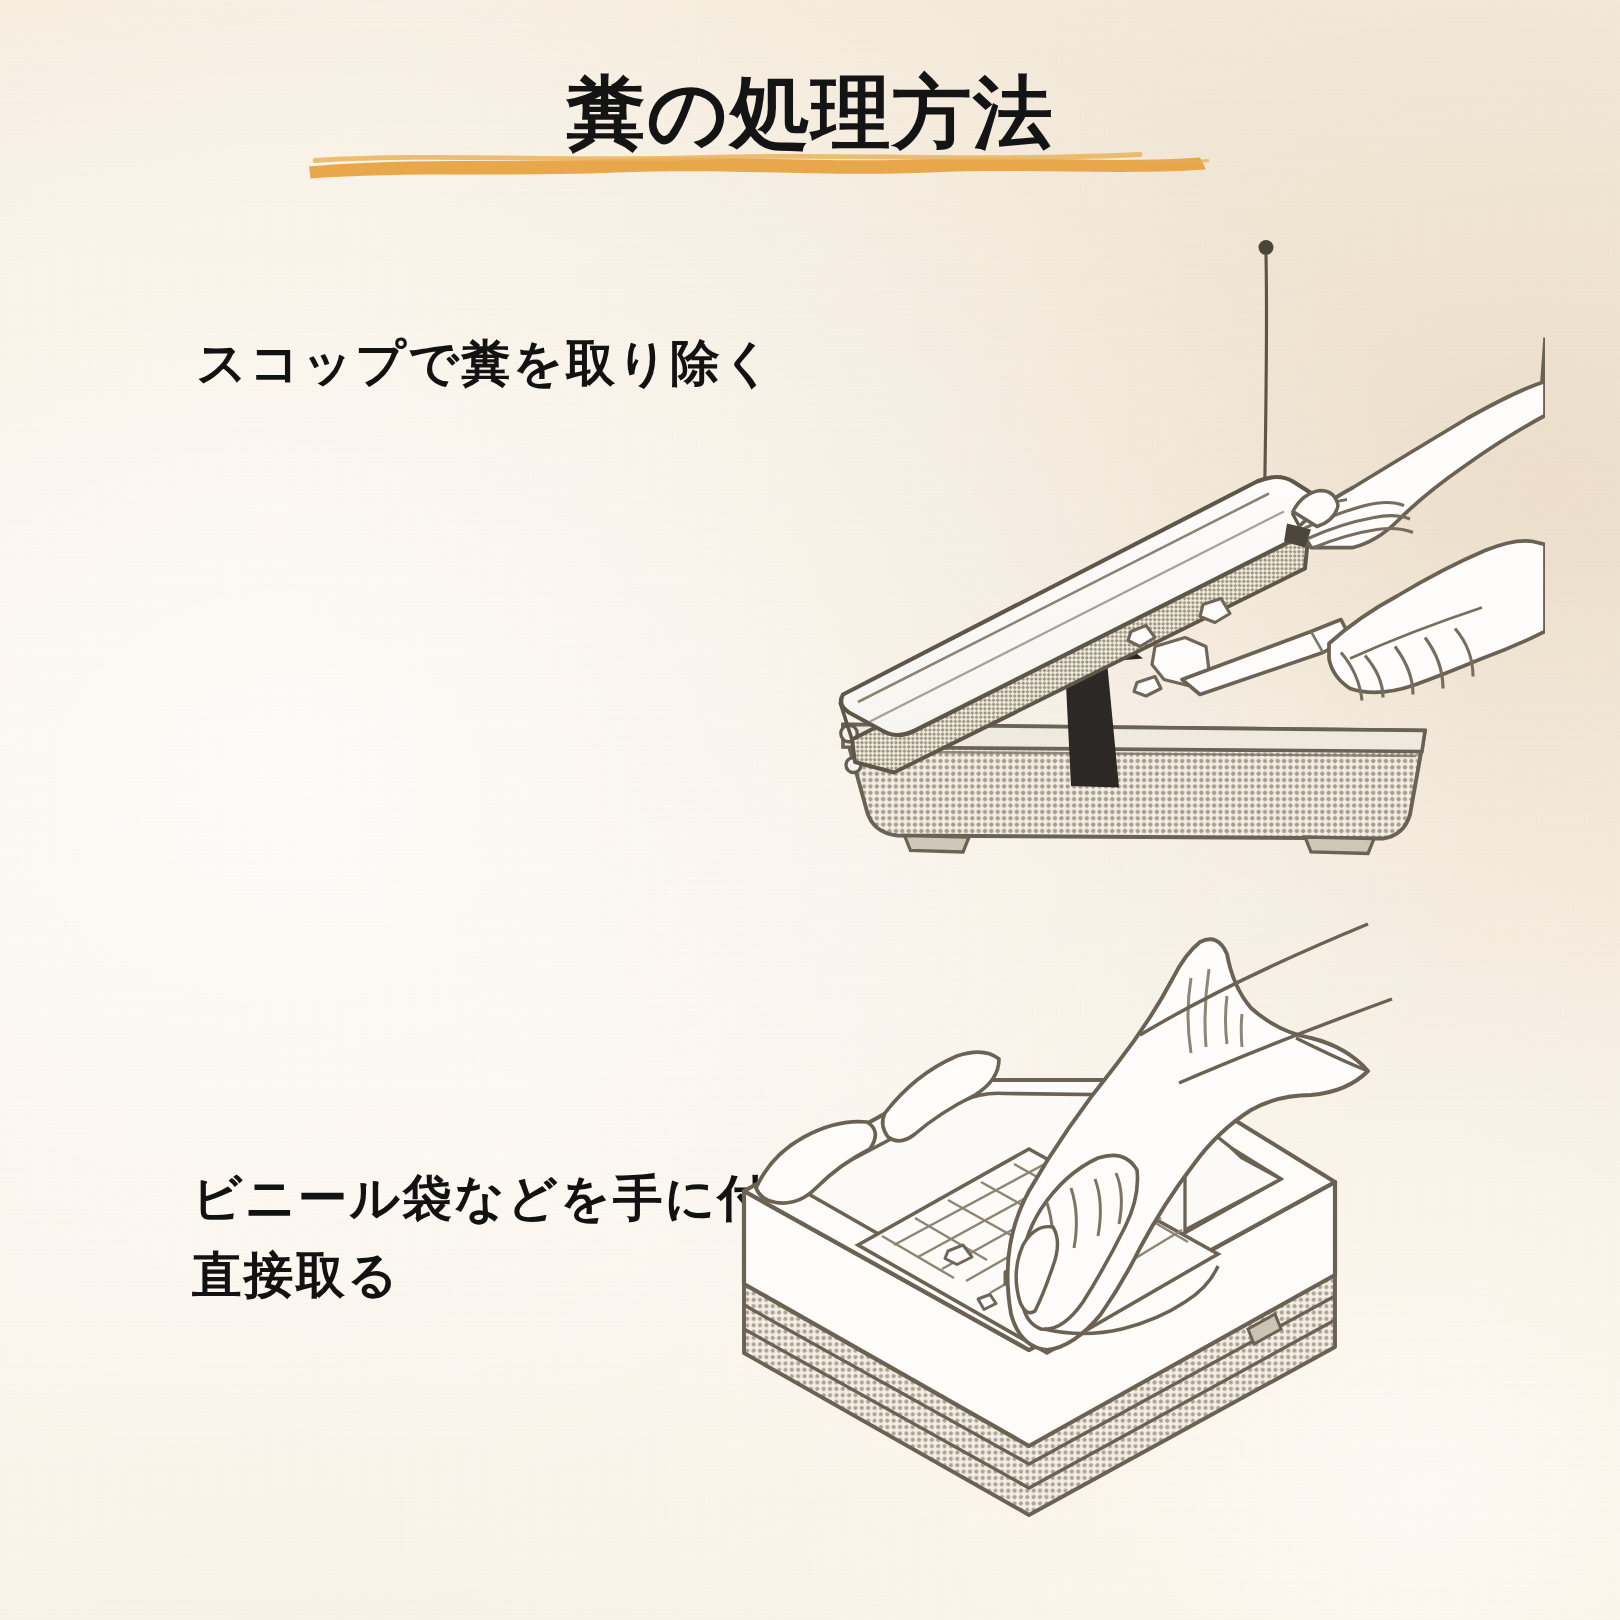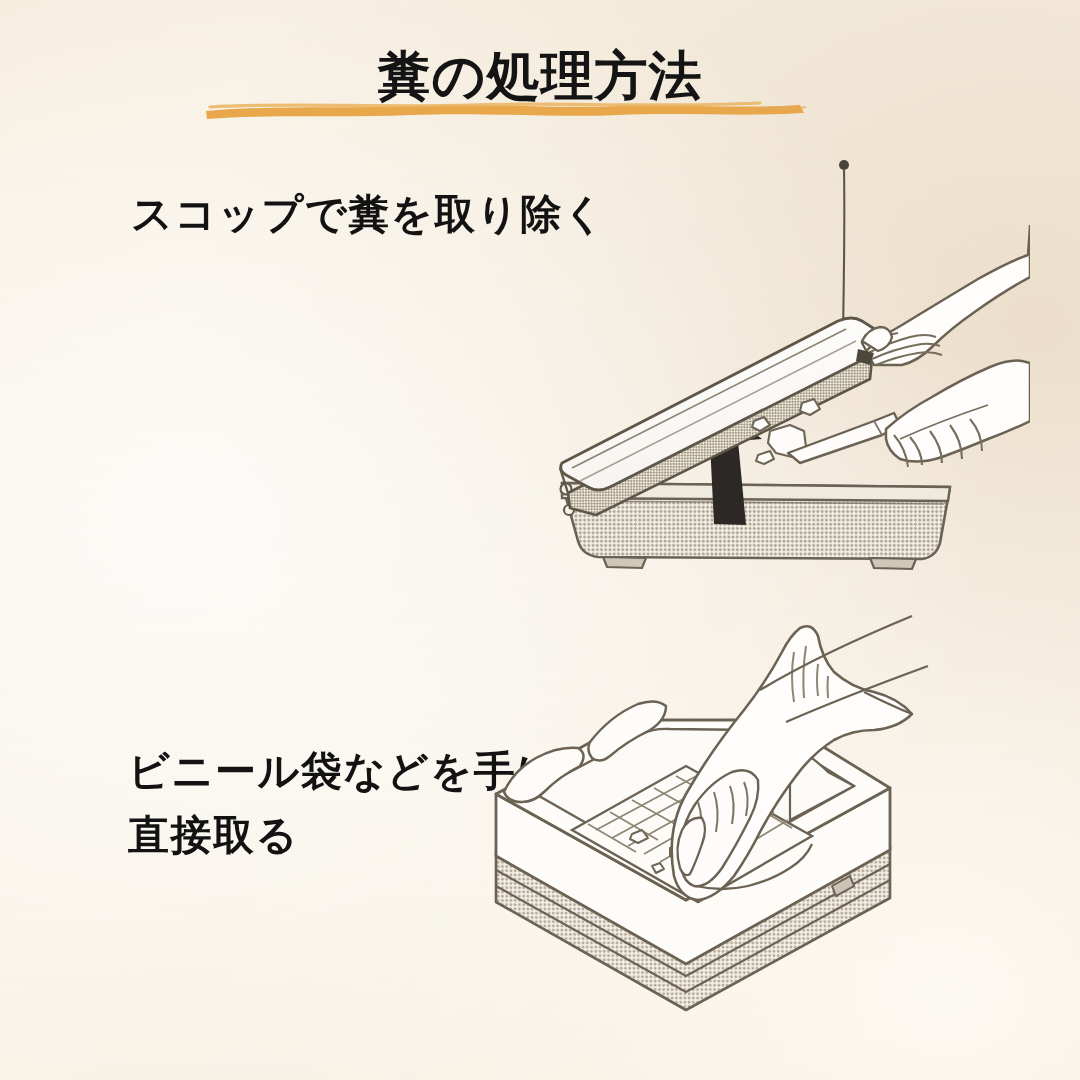--- a/index.html
+++ b/index.html
@@ -33,22 +33,22 @@
   .underline{position:absolute;left:200px;top:96px;width:620px;height:28px;}
 
   .callout{
     position:absolute;left:742px;top:118px;
     font-size:27px;font-weight:400;color:#2b2722;letter-spacing:1.5px;
     white-space:nowrap;
   }
   .leader{position:absolute;left:800px;top:150px;width:110px;height:200px;}
 
   .step-label{
-    position:absolute;font-size:41px;font-weight:bold;color:#121212;
-    letter-spacing:1.5px;line-height:1.55;white-space:pre-line;
+    position:absolute;font-size:33px;font-weight:bold;color:#121212;
+    letter-spacing:1.5px;line-height:1.55;white-space:pre-line;margin-top:33px;
   }
   #label-1{left:131px;top:183px;}
   #label-2{left:128px;top:740px;}
 
   .fig{position:absolute;}
   #fig-1{left:470px;top:225px;width:560px;height:360px;}
   #fig-2{left:460px;top:580px;width:470px;height:470px;}
 </style>
 </head>
 <body>

